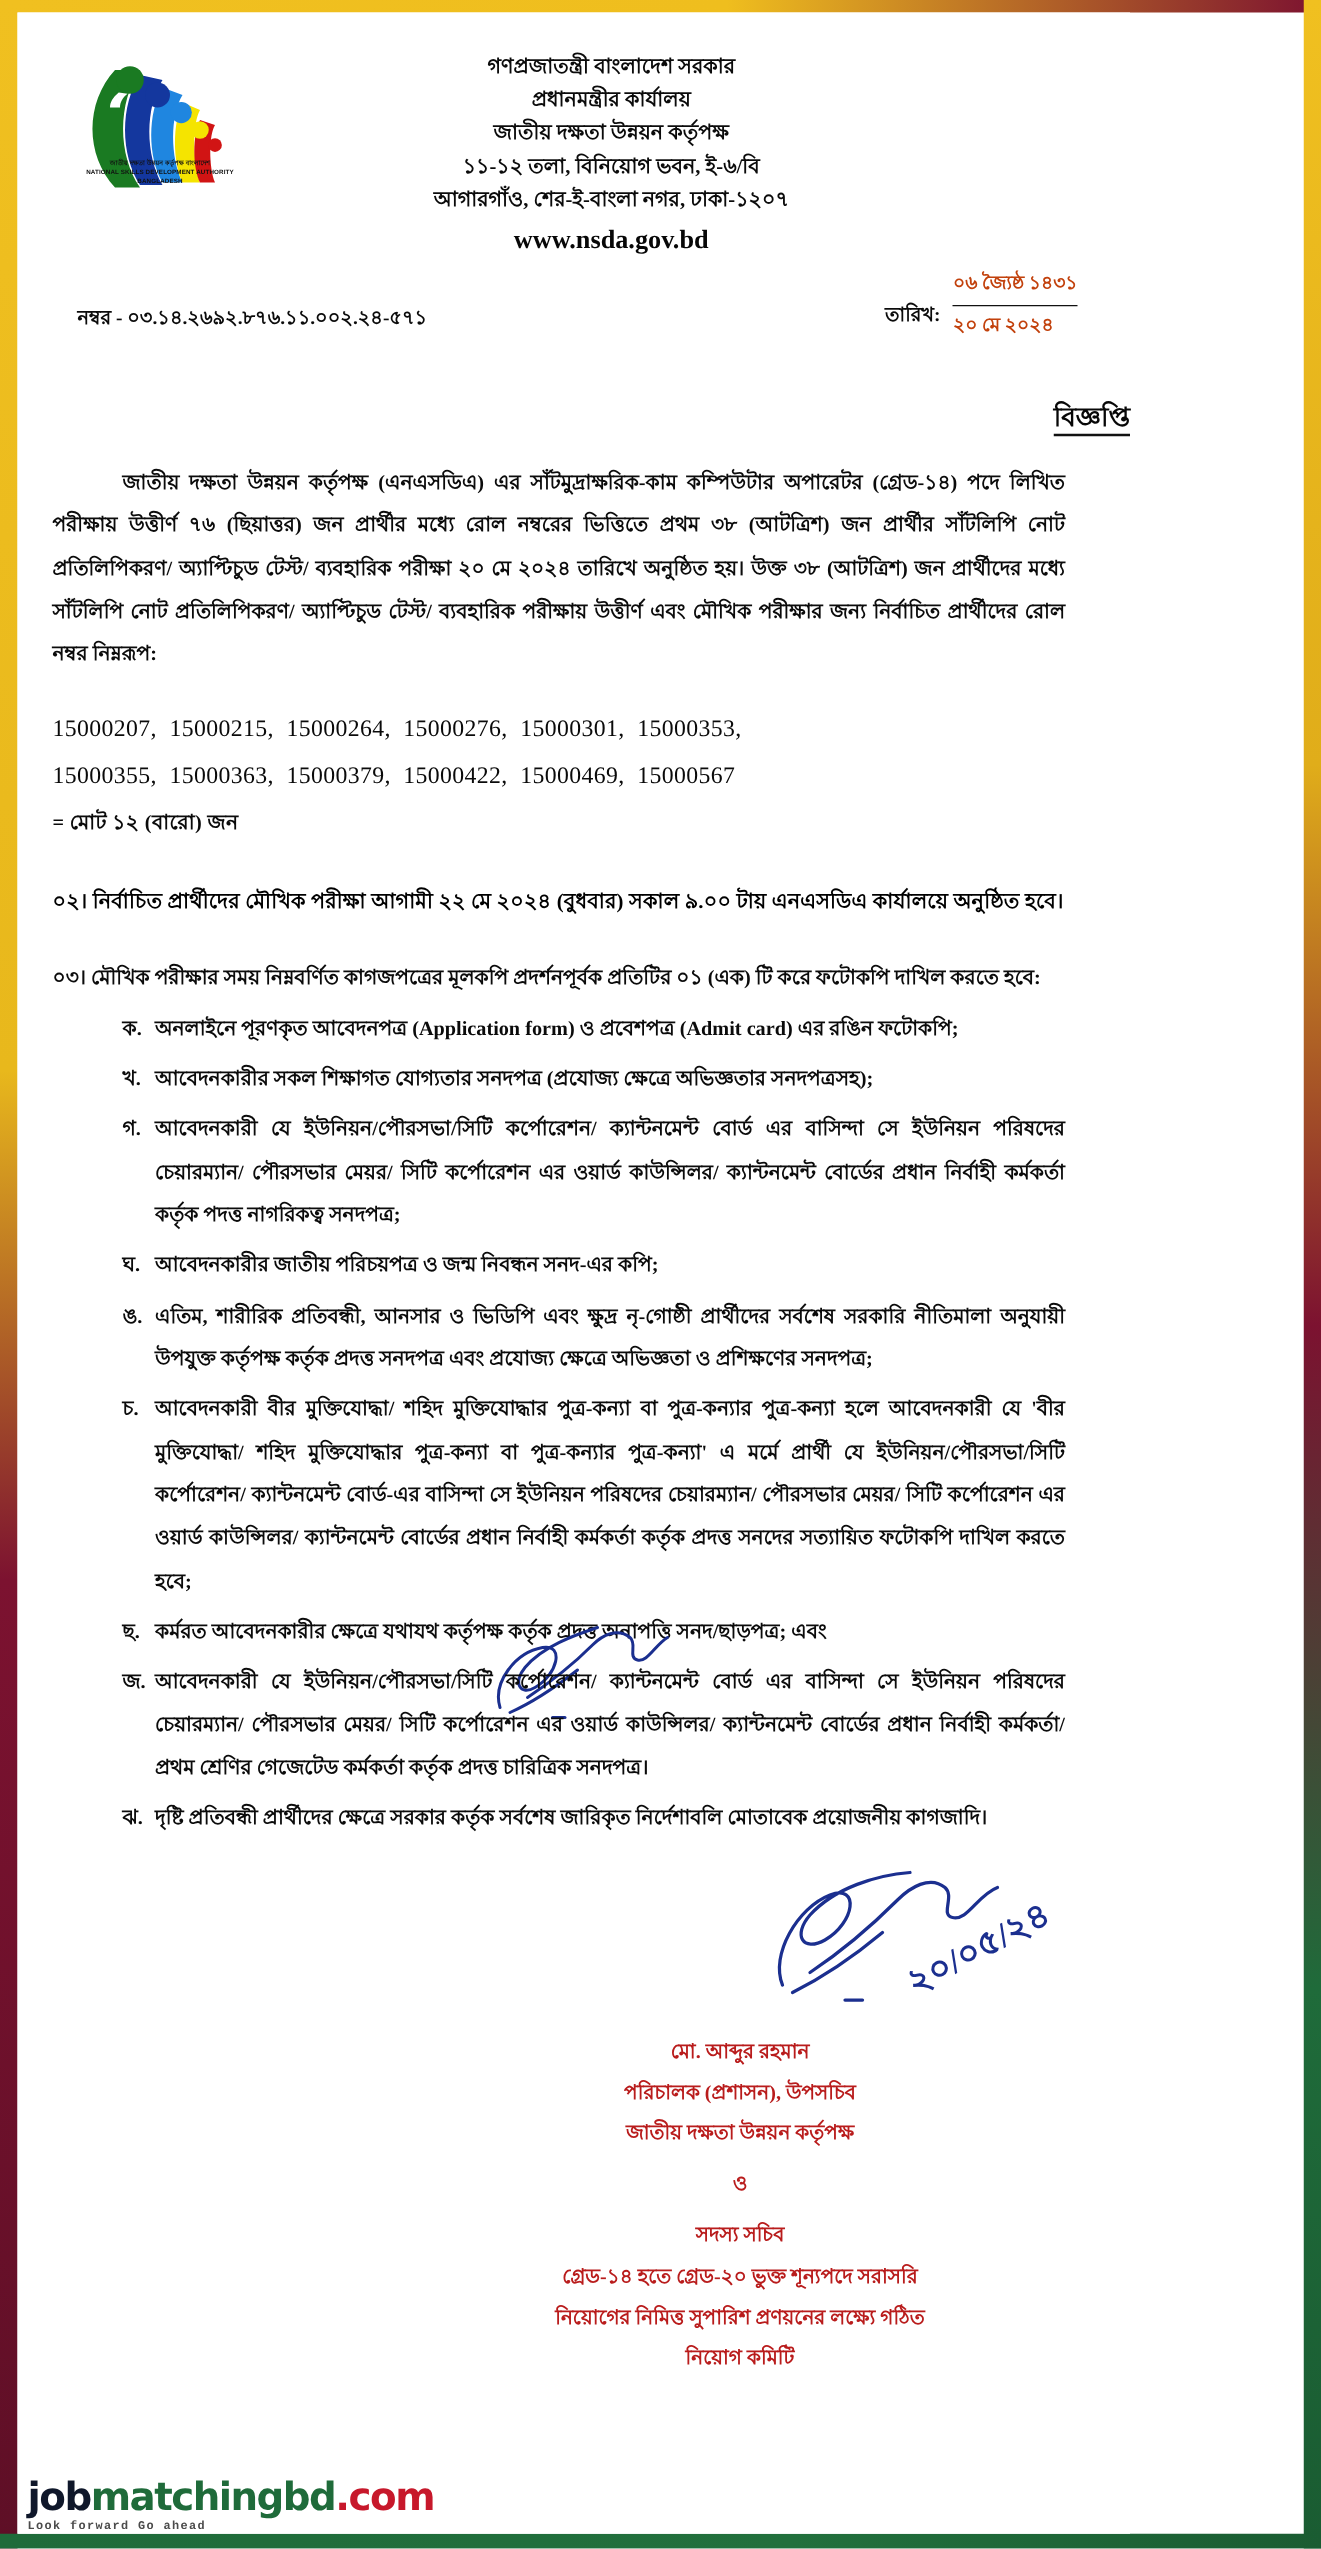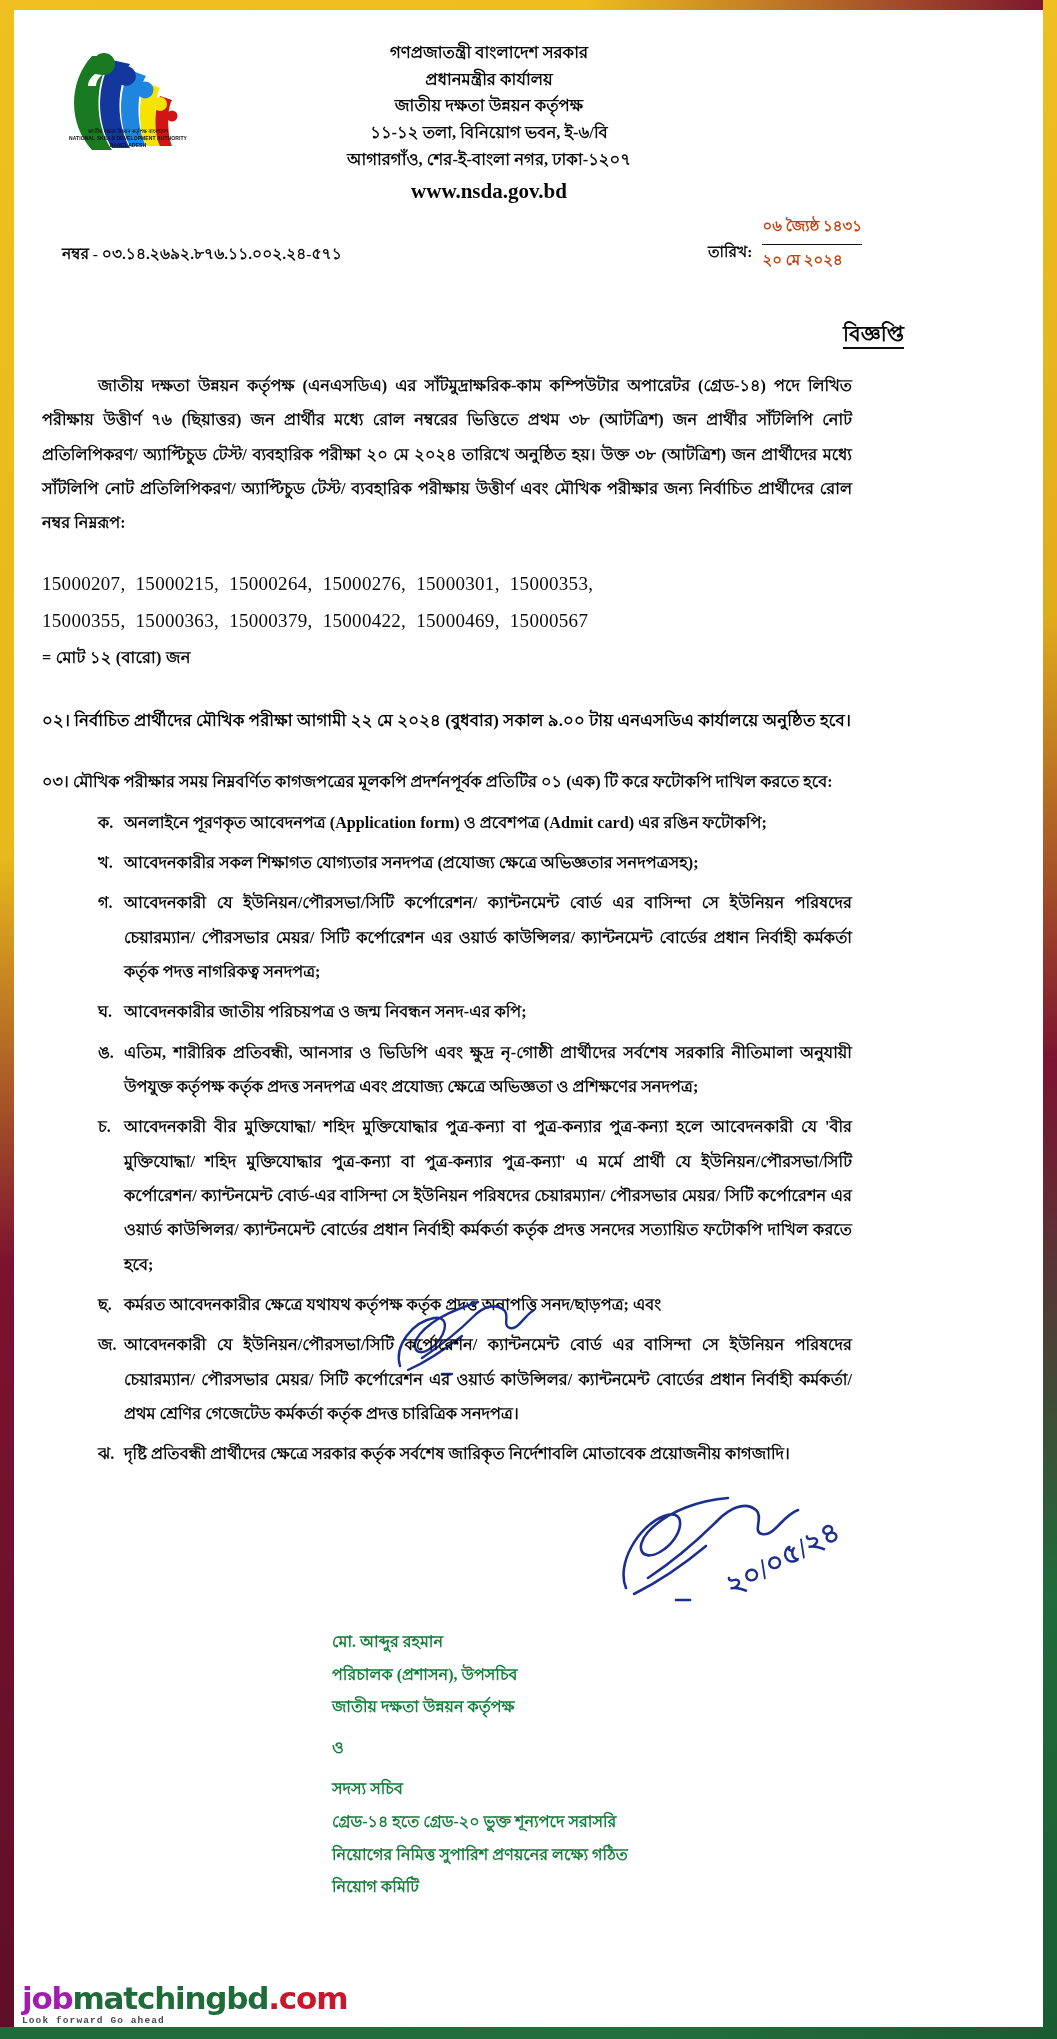--- a/index.html
+++ b/index.html
@@ -237,23 +237,24 @@
     height: 120px;
   }
   .sig-main .sigbox {
     position: absolute;
     left: 560px;
     top: -10px;
     width: 300px;
     height: 120px;
   }
   .signblock {
+    text-align: center;
     margin-left: 290px;
     margin-top: 4px;
-    color: #15803d;
+    color: #b91c1c;
   }
   .signblock div {
     font-size: 16px;
     line-height: 2.05;
     font-weight: bold;
   }
   .signblock .sp { height: 8px; line-height: 8px; }
 
   
   .footer-brand {
@@ -261,21 +262,21 @@
     left: 22px;
     bottom: 14px;
     line-height: 1;
   }
   .fb-main {
     font-family: "DejaVu Sans", sans-serif;
     font-size: 31px;
     font-weight: bold;
     letter-spacing: -1.2px;
   }
-  .fb-job { color: #a21caf; text-align: center; }
+  .fb-job { color: #0f172a; text-align: center; }
   .fb-match { color: #1f6b3a; }
   .fb-bd { color: #1f6b3a; }
   .fb-dot { color: #c7182b; }
   .fb-com { color: #c7182b; }
   .fb-sub {
     margin-top: 2px;
     font-family: Liberation Mono, monospace;
     font-size: 9.5px;
     letter-spacing: 1.1px;
     color: #4b4b4b;

